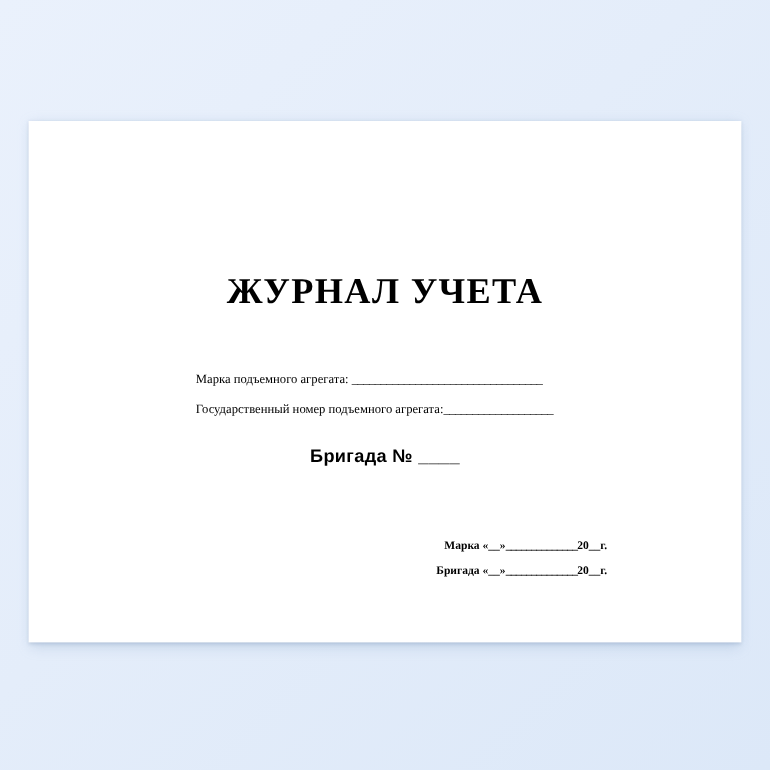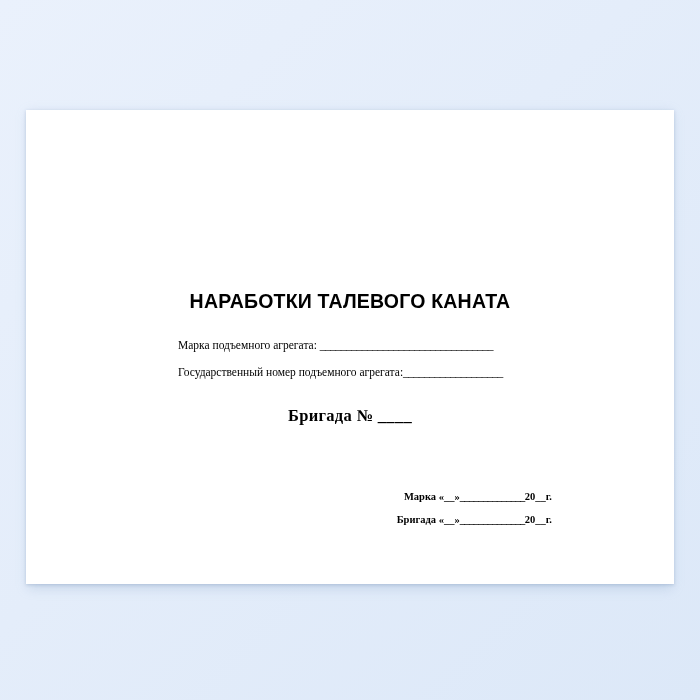--- a/index.html
+++ b/index.html
@@ -80,21 +80,21 @@
   .field-row .fld-label { font-weight: normal; }
   .field-row .fld-line { font-weight: normal; letter-spacing: -0.5px; }
   #field-brand { left: 152px; top: 229px; }
   #field-number { left: 152px; top: 256px; }
   .brigade {
     position: absolute;
     left: 0;
     right: 0;
     top: 296px;
     text-align: center;
-    font-family: Liberation Serif, serif;
+    font-family: Liberation Sans, sans-serif;
     font-weight: bold;
     font-size: 16.5px;
     color: #000000;
     letter-spacing: 0.3px;
   }
   .footer-line {
     position: absolute;
     right: 122px;
     font-family: "Liberation Serif", serif;
     font-weight: bold;
@@ -110,22 +110,22 @@
 </head>
 <body>
 
 <div id="page-wrap">
 
   <div class="cover-shadow"></div>
 
   <div class="cover">
     <div class="doc-inner">
 
+      <div class="title-main">ЖУРНАЛ УЧЕТА</div>
 
-      <div class="title-sub">НАРАБОТКИ ТАЛЕВОГО КАНАТА</div>
 
       <div class="field-row" id="field-number">
         <span class="fld-label">Государственный номер подъемного агрегата:</span><span class="fld-line">___________________</span>
       </div>
 
       <div class="field-row" id="field-brand">
         <span class="fld-label">Марка подъемного агрегата: </span><span class="fld-line">_________________________________</span>
       </div>
 
       <div class="brigade">Бригада № ____</div>

